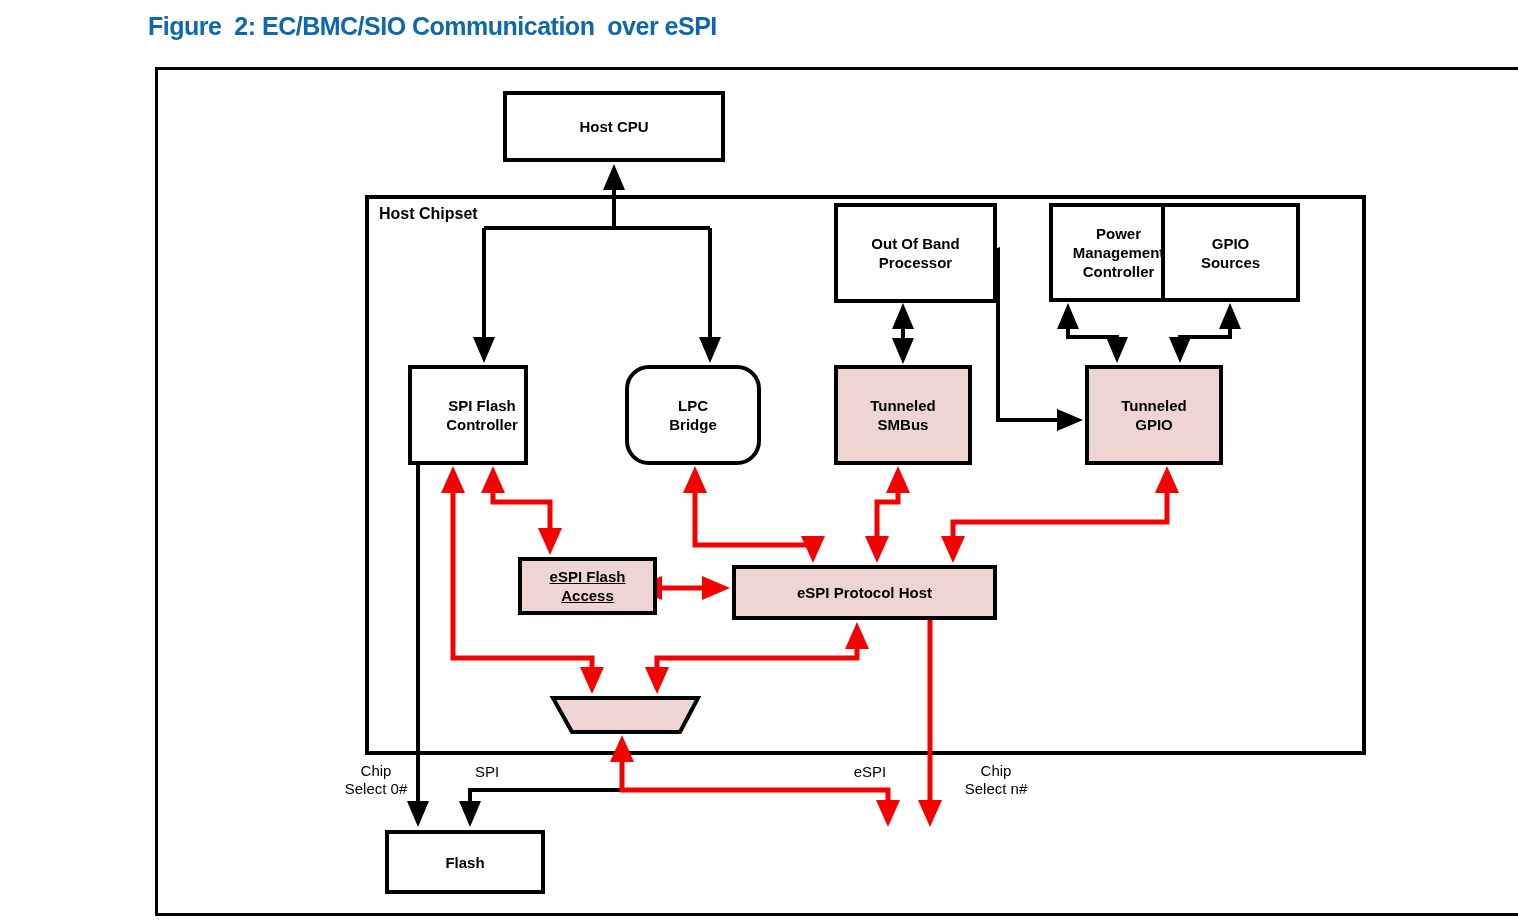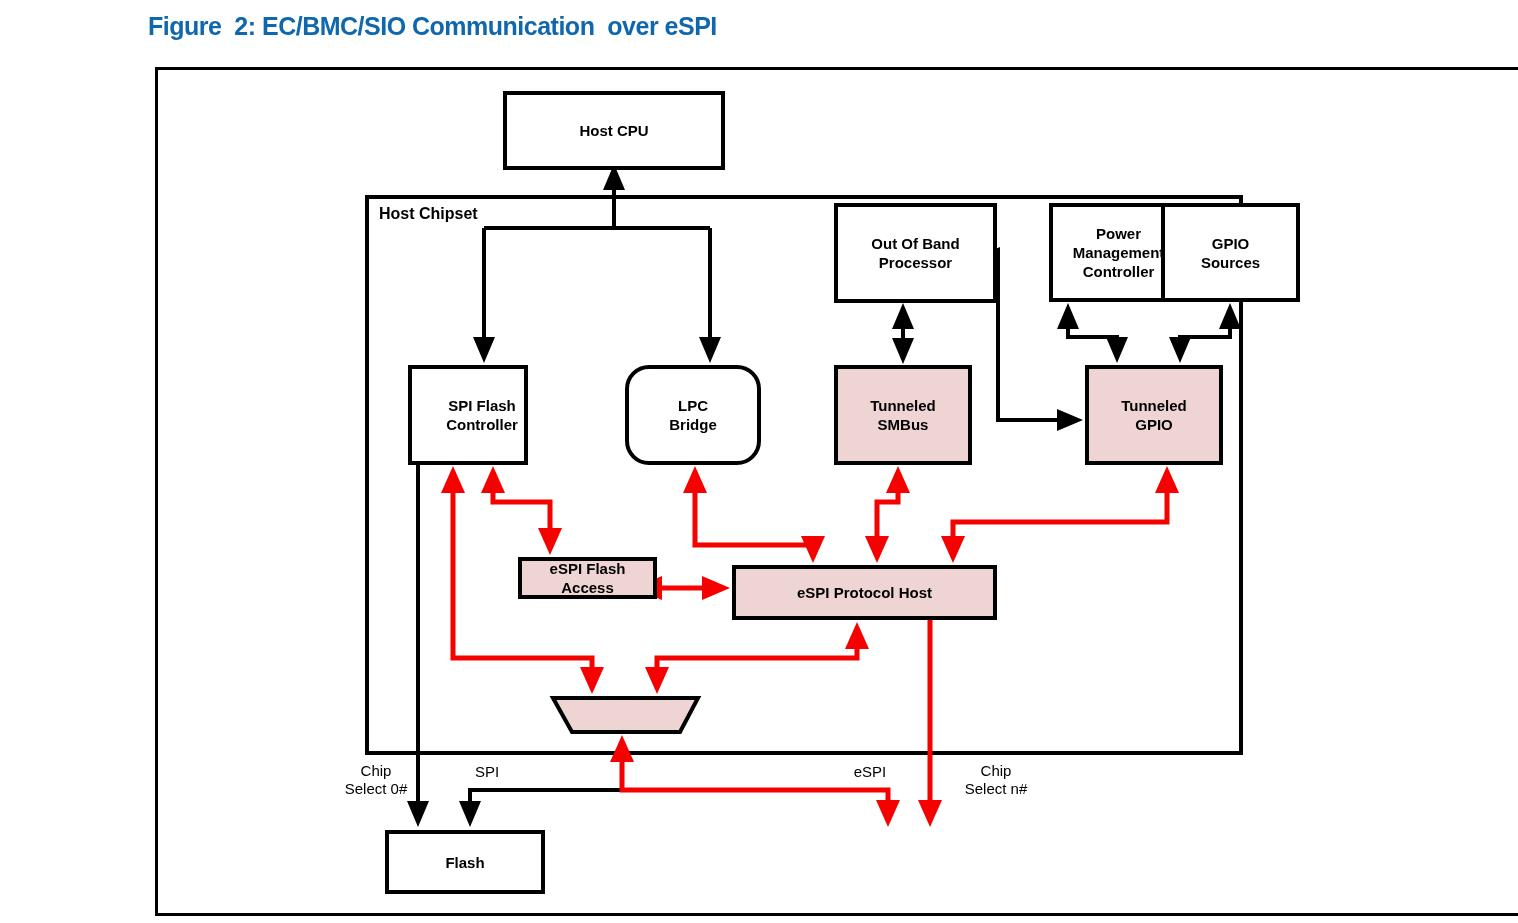--- a/index.html
+++ b/index.html
@@ -17,49 +17,49 @@
   .fig-title{
     position:absolute;left:148px;top:12px;
     font-size:25px;font-weight:700;color:var(--blue);
     letter-spacing:-0.5px;white-space:pre;
   }
   .outer-frame{
     position:absolute;left:155px;top:67px;width:1380px;height:849px;
     border:3px solid var(--ink);box-sizing:border-box;background:transparent;
   }
   .chipset{
-    position:absolute;left:365px;top:195px;width:878px;height:560px;
+    position:absolute;left:365px;top:195px;width:1001px;height:560px;
     border:4px solid var(--ink);box-sizing:border-box;background:transparent;
     z-index:1;
   }
   .chipset-label{
     position:absolute;left:10px;top:6px;font-size:16px;font-weight:700;color:var(--ink);
   }
   svg.wires{position:absolute;left:0;top:0;z-index:2;}
   .blk{
     position:absolute;border:4px solid var(--ink);box-sizing:border-box;
     display:flex;align-items:center;justify-content:center;text-align:center;
     font-size:15px;font-weight:700;color:var(--ink);line-height:19px;
     white-space:pre-line;background:#ffffff;z-index:3;
   }
   .blk.pink{background:var(--pink);}
   .wire-label{
     position:absolute;font-size:15px;font-weight:400;color:var(--ink);
     text-align:center;line-height:18px;white-space:pre-line;z-index:3;
   }
   
-  #b-host-cpu      {left:503px;top:91px; width:222px;height:79px;}
+  #b-host-cpu      {left:503px;top:91px; width:222px;height:71px;}
   #b-spi-flash     {left:408px;top:365px;width:120px;height:100px;padding-left:28px;}
   #b-lpc-bridge    {left:625px;top:365px;width:136px;height:100px;border-radius:24px;}
   #b-oob           {left:834px;top:203px;width:163px;height:100px;}
   #b-pmc           {left:1012px;top:203px;width:139px;height:99px;margin-left:37px;}
   #b-gpio-src      {left:1161px;top:203px;width:139px;height:99px;}
   #b-t-smbus       {left:834px;top:365px;width:138px;height:100px;}
   #b-t-gpio        {left:1085px;top:365px;width:138px;height:100px;}
-  #b-espi-flash    {left:518px;top:557px;width:139px;height:42px;}
+  #b-espi-flash    {left:518px;top:557px;width:139px;height:58px;text-decoration:underline;}
   #b-espi-protocol {left:732px;top:565px;width:265px;height:55px;}
   #b-flash         {left:385px;top:830px;width:160px;height:64px;}
   #b-ec-bmc-sio    {left:578px;top:830px;width:639px;height:64px;}
   
   #l-cs0 {left:326px;top:762px;width:100px;}
   #l-spi {left:447px;top:763px;width:80px;}
   #l-espi{left:830px;top:763px;width:80px;}
   #l-csn {left:946px;top:762px;width:100px;}
 </style>
 </head>

